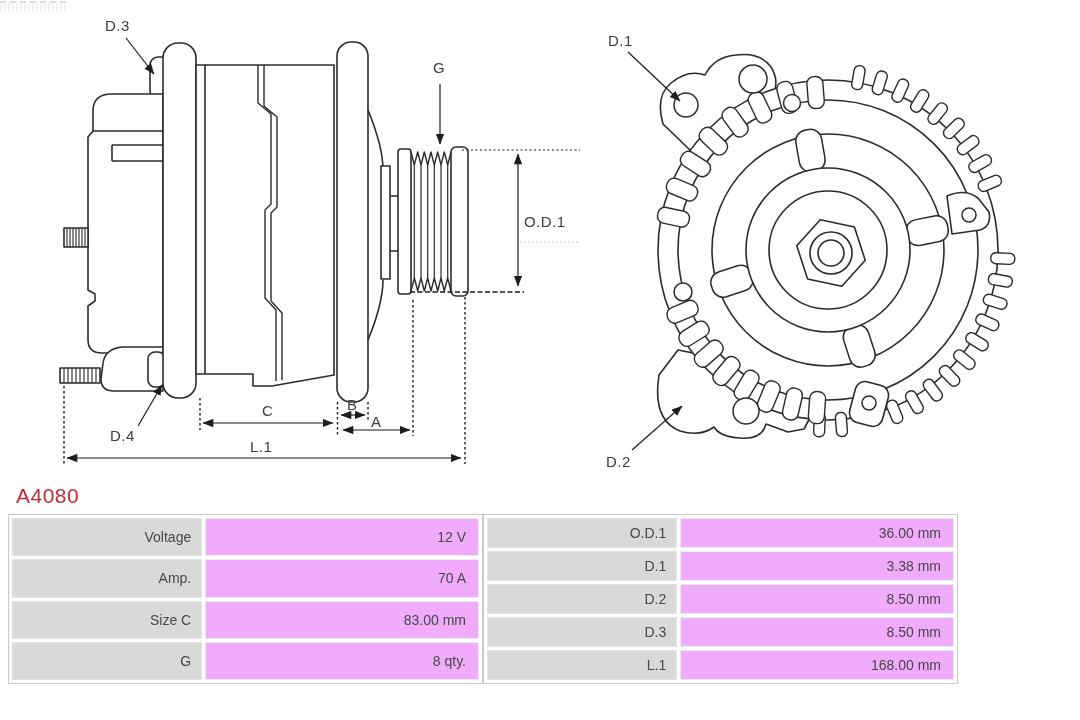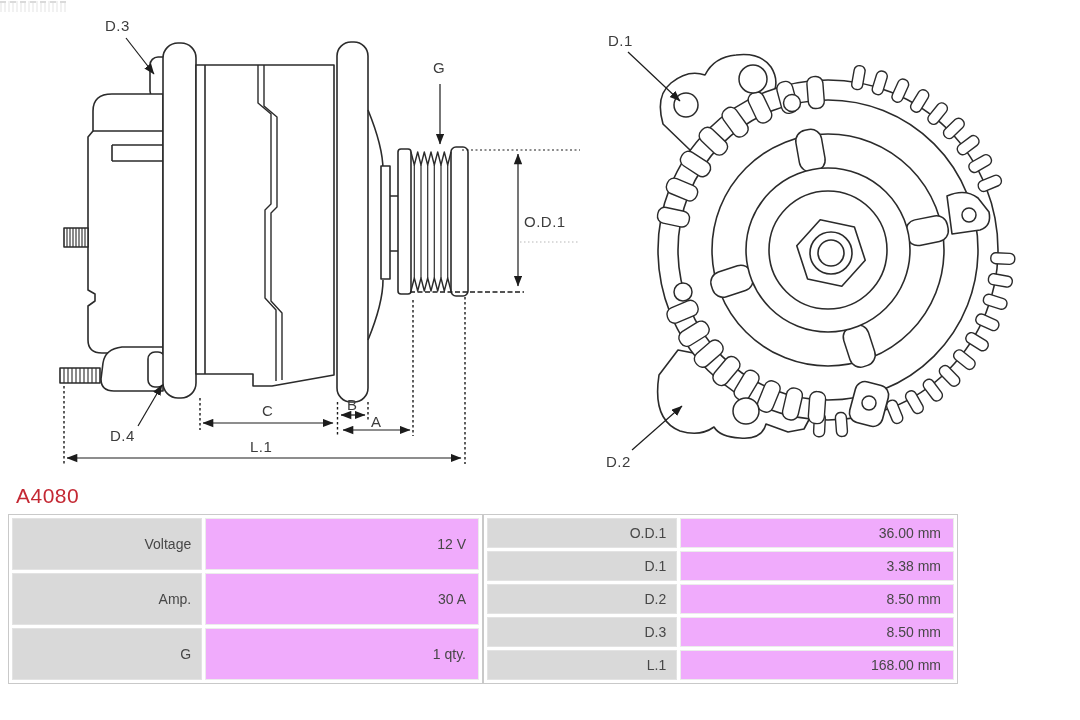--- a/index.html
+++ b/index.html
@@ -284,25 +284,29 @@
 
 <div class="specs">
   <table class="spec">
     <tbody>
       <tr>
         <th>Voltage</th>
         <td>12 V</td>
       </tr>
       <tr>
         <th>Amp.</th>
-        <td>30 A</td>
+        <td>70 A</td>
+      </tr>
+      <tr>
+        <th>Size C</th>
+        <td>83.00 mm</td>
       </tr>
       <tr>
         <th>G</th>
-        <td>1 qty.</td>
+        <td>8 qty.</td>
       </tr>
     </tbody>
   </table>
   <table class="spec">
     <tbody>
       <tr>
         <th>O.D.1</th>
         <td>36.00 mm</td>
       </tr>
       <tr>

